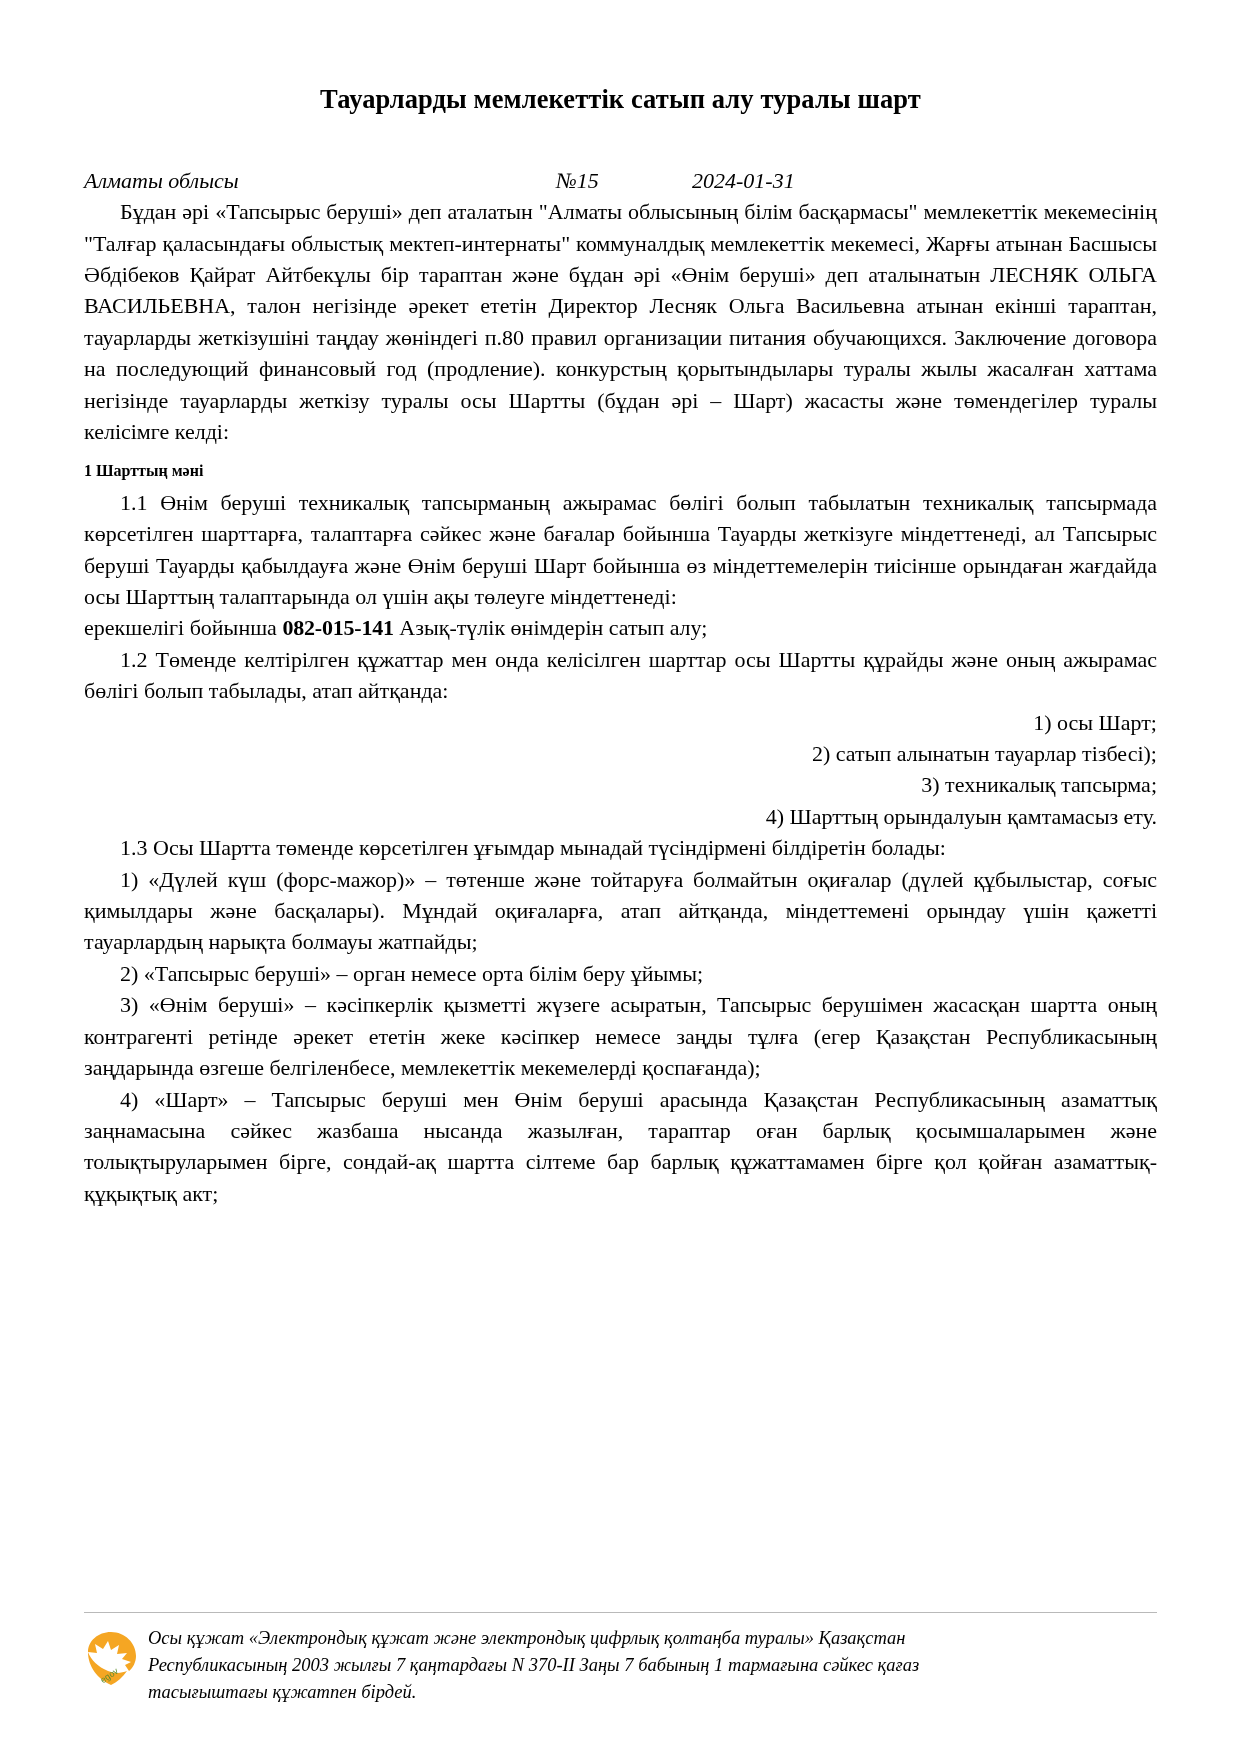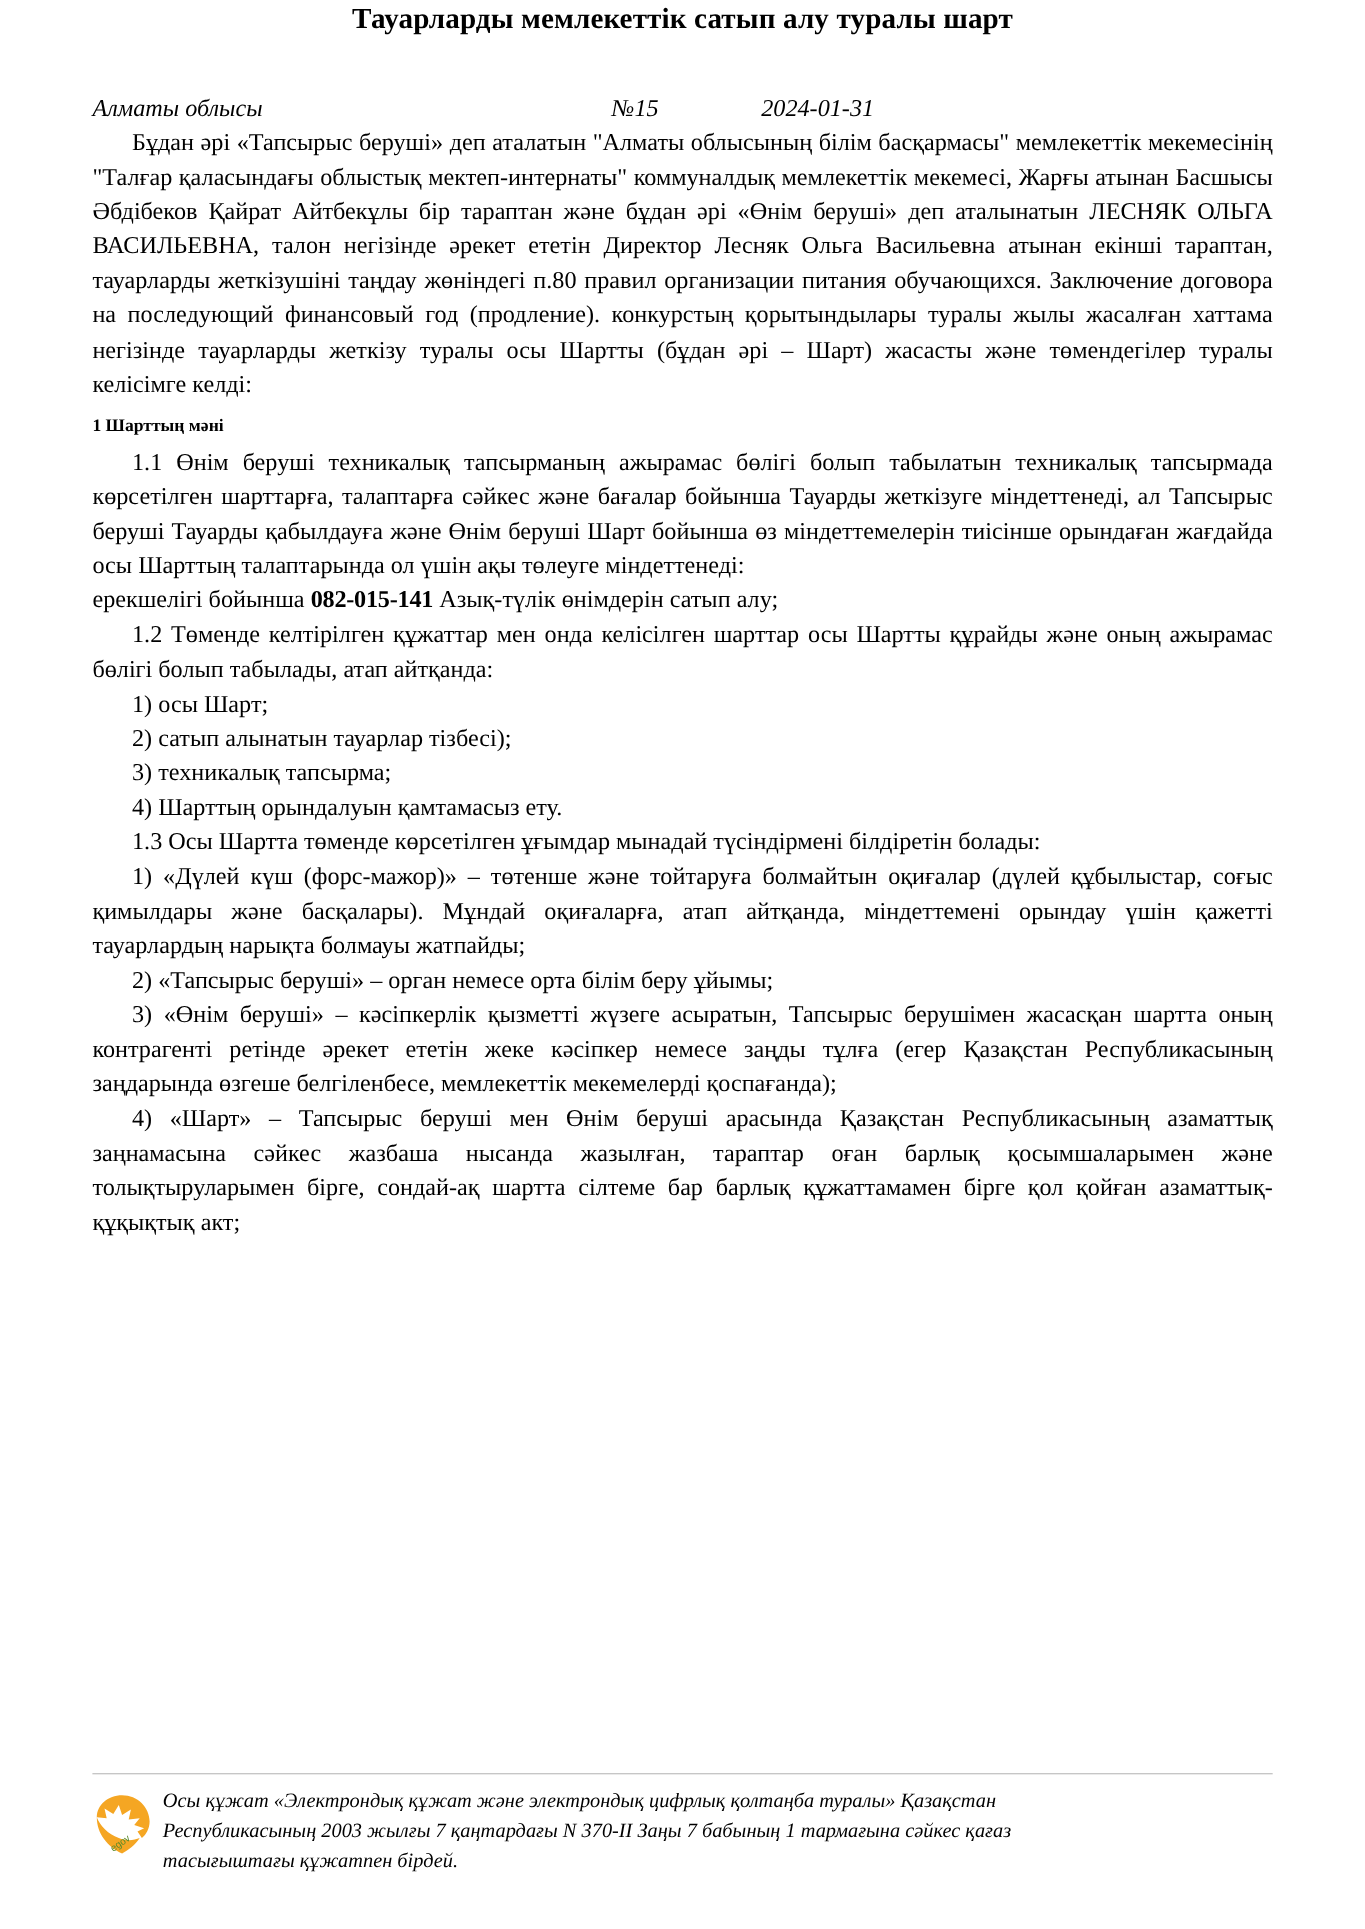--- a/index.html
+++ b/index.html
@@ -28,20 +28,21 @@
     width: 1073px;
   }
 
   
   .doc-title {
     text-align: center;
     font-size: 26.5px;
     font-weight: bold;
     letter-spacing: 0.1px;
     margin: 0;
+    padding-top: 83px;
     line-height: 1.25;
   }
 
   
   .header-row {
     display: block;
     position: relative;
     margin-top: 50px;
     height: 30px;
     font-size: 22px;
@@ -91,20 +92,21 @@
   .code-bold {
     font-weight: bold;
     letter-spacing: -0.2px;
   }
 
   .nolist {
     font-size: 22px;
     line-height: 31.4px;
     margin: 0;
     text-indent: 36px;
+    text-align: right;
   }
 
   
   .footer {
     position: absolute;
     left: 84px;
     top: 1612px;
     width: 1073px;
   }
   .footer-rule {

